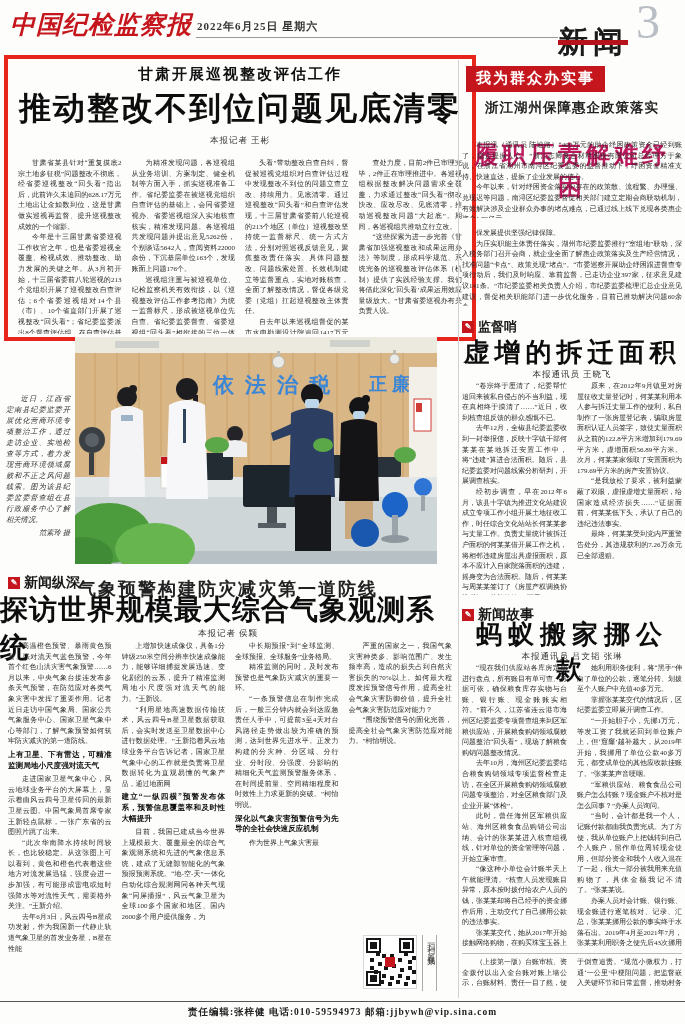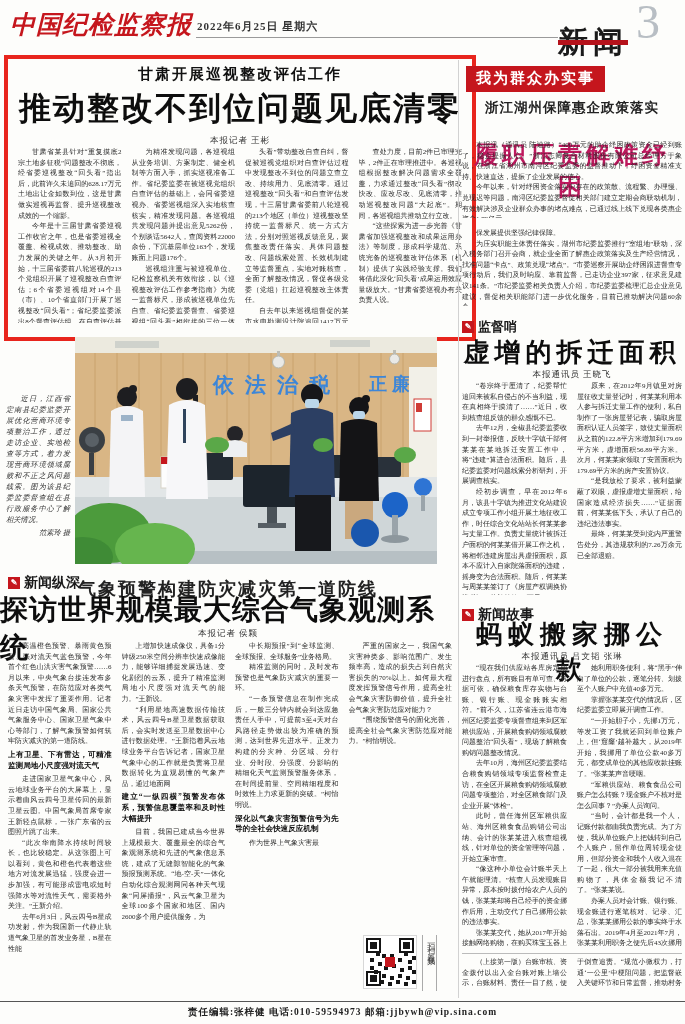--- a/index.html
+++ b/index.html
@@ -18,21 +18,21 @@
   .byline{font-size:8.5px;text-align:center;color:#333;letter-spacing:1px;}
   .cols{display:flex;gap:10px;}
   .col{flex:1;font-size:7px;line-height:10.6px;text-align:justify;color:#2b2b2b;overflow:hidden;}
   .col p{margin:0;text-indent:2em;}
   .col p.subhead{text-indent:0;font-weight:bold;font-size:7.6px;color:#101010;margin:3px 0;}
   
   .lead-box{position:absolute;left:4px;top:55px;width:444px;height:268px;border:4px solid #e8251d;
             background:#fdfdfb;padding:6px 10px 4px;}
   .lead-box .headline{font-size:32px;font-weight:900;text-align:center;letter-spacing:2px;color:#0d0d0d;margin-top:3px;}
   .lead-box .byline{margin-top:4px;}
-  .lead-box .cols{margin-top:0;height:176px;}
+  .lead-box .cols{margin-top:11px;height:176px;}
   
   .vrule{position:absolute;left:458px;top:60px;width:1px;height:938px;background:#d2d2d2;}
   .benefit-label{position:absolute;left:466px;top:66px;background:#c5161d;color:#fff;font-size:15px;
                  font-weight:bold;letter-spacing:2px;padding:3px 10px 4px;}
   .benefit-kicker{position:absolute;left:462px;top:99px;width:220px;font-size:13.5px;font-weight:700;
                   text-align:center;letter-spacing:1px;}
   .benefit-headline{position:absolute;left:462px;top:114px;width:220px;font-size:24px;font-weight:900;
                     text-align:center;letter-spacing:4px;color:#be185d;margin-top:25px;}
   .benefit-cols{position:absolute;left:462px;top:140px;width:220px;height:166px;flex-direction:column;}
   .marker{position:absolute;display:flex;align-items:center;gap:4px;font-size:13px;font-weight:bold;color:#1a1a1a;}

